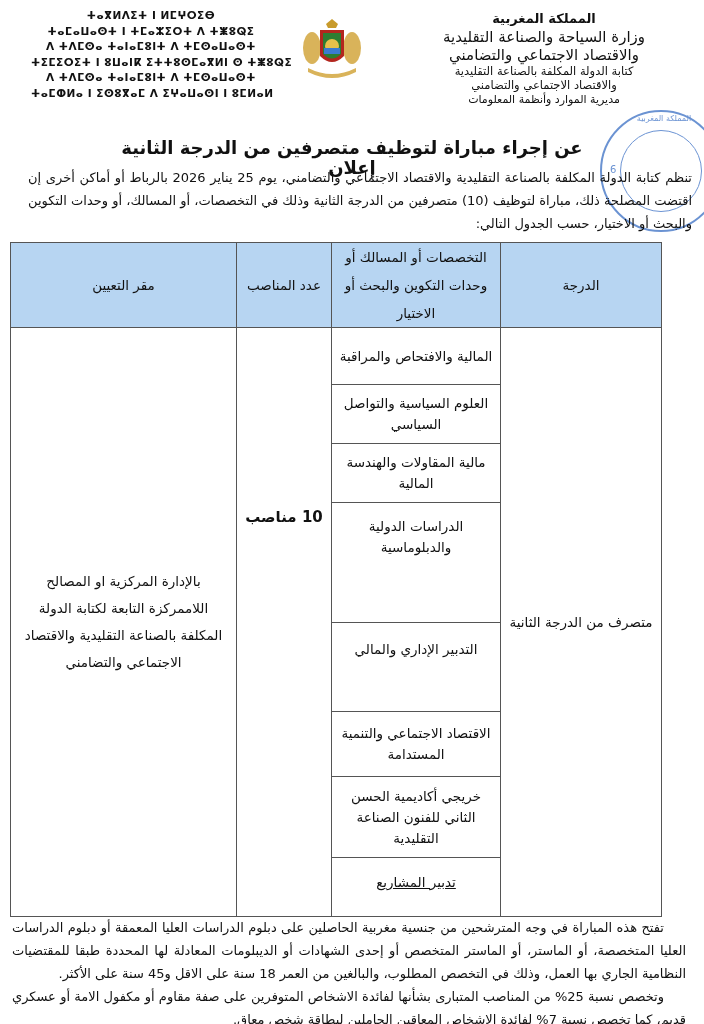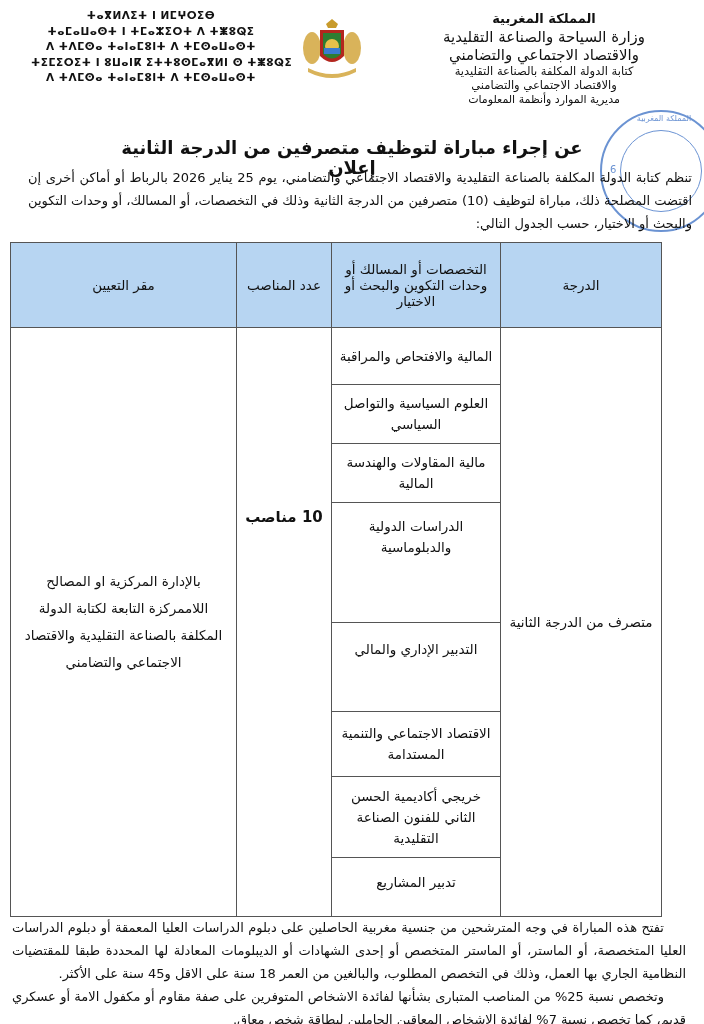--- a/index.html
+++ b/index.html
@@ -16,38 +16,39 @@
   .title{left:0;width:704px;text-align:center;direction:rtl;font-weight:bold;}
   .t1{top:112px;font-size:18px;margin-top:45px;}
   .t2{top:137px;font-size:18px;}
   .intro{left:12px;right:12px;top:166px;direction:rtl;text-align:justify;font-size:13px;line-height:23px;margin-left:16px;}
   .stamp{left:600px;top:110px;width:118px;height:118px;border:2px solid #3a6fc4;border-radius:50%;opacity:0.75;}
   .stamp .inner{position:absolute;left:18px;top:18px;width:80px;height:80px;border:1.5px solid #3a6fc4;border-radius:50%;}
   .stamp .txt{position:absolute;left:22px;top:2px;width:80px;text-align:center;color:#3a6fc4;font-size:8px;direction:rtl;}
   .stamp .n{position:absolute;color:#3a6fc4;font-size:10px;}
   table.grid{position:absolute;left:10px;top:242px;width:652px;border-collapse:collapse;direction:rtl;font-size:13.5px;}
   table.grid th, table.grid td{border:1px solid #555;text-align:center;vertical-align:middle;padding:0 4px;}
-  table.grid th{background:#b7d5f2;font-weight:normal;height:84px;line-height:16px;}
+  table.grid th{background:#b7d5f2;font-weight:normal;height:84px;line-height:28px;}
   .spec{height:60px;line-height:21px;}
   .spec.tall{height:144px;vertical-align:top;padding-top:13px;}
   .spec.h3{height:92px;}
-  .spec.last{height:60px;vertical-align:top;padding-top:14px;}
+  .spec.last{height:60px;vertical-align:top;padding-top:14px;text-decoration:underline;}
   .body{left:12px;right:18px;top:916px;direction:rtl;text-align:justify;font-size:13px;line-height:23px;}
   .body p{margin:0;}
   .ind{text-indent:22px;}
 </style>
 </head>
 <body>
 
 <div class="abs tif">
   <div>ⵜⴰⴳⵍⴷⵉⵜ ⵏ ⵍⵎⵖⵔⵉⴱ</div>
   <div>ⵜⴰⵎⴰⵡⴰⵙⵜ ⵏ ⵜⵎⴰⵣⵉⵔⵜ ⴷ ⵜⵥⵓⵕⵉ</div>
   <div>ⴷ ⵜⴷⵎⵙⴰ ⵜⴰⵏⴰⵎⵓⵏⵜ ⴷ ⵜⵎⵙⴰⵡⴰⵙⵜ</div>
   <div>ⵜⵉⵎⵉⵔⵉⵜ ⵏ ⵓⵡⴰⵏⴽ ⵉⵜⵜⵓⵙⵎⴰⴳⵍⵏ ⵙ ⵜⵥⵓⵕⵉ</div>
   <div>ⴷ ⵜⴷⵎⵙⴰ ⵜⴰⵏⴰⵎⵓⵏⵜ ⴷ ⵜⵎⵙⴰⵡⴰⵙⵜ</div>
+  <div>ⵜⴰⵎⵀⵍⴰ ⵏ ⵉⵙⵓⴳⴰⵎ ⴷ ⵉⵖⴰⵡⴰⵙⵏ ⵏ ⵓⵎⵍⴰⵍ</div>
 </div>
 
 <div class="abs emblem">
   <svg width="64" height="66" viewBox="0 0 64 66">
     <path d="M26 6 L32 1 L38 6 L36 10 L28 10 Z" fill="#c89b2c"></path>
     <ellipse cx="12" cy="30" rx="9" ry="16" fill="#d9b35a"></ellipse>
     <ellipse cx="52" cy="30" rx="9" ry="16" fill="#d9b35a"></ellipse>
     <path d="M20 12 L44 12 L44 38 Q32 50 20 38 Z" fill="#b3261e"></path>
     <path d="M23 15 L41 15 L41 36 Q32 45 23 36 Z" fill="#2e7d32"></path>
     <circle cx="32" cy="28" r="7" fill="#e8c14a"></circle>

